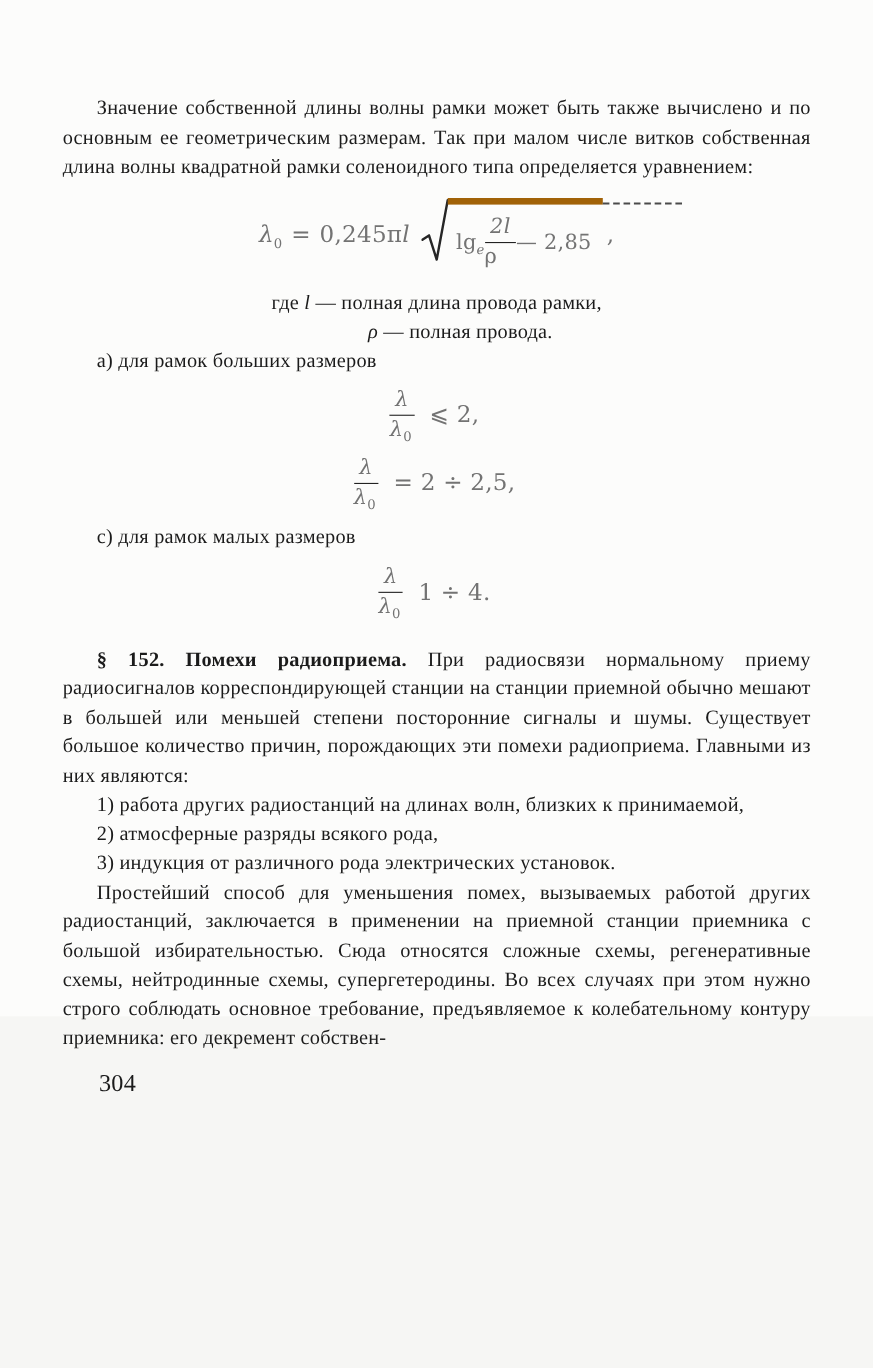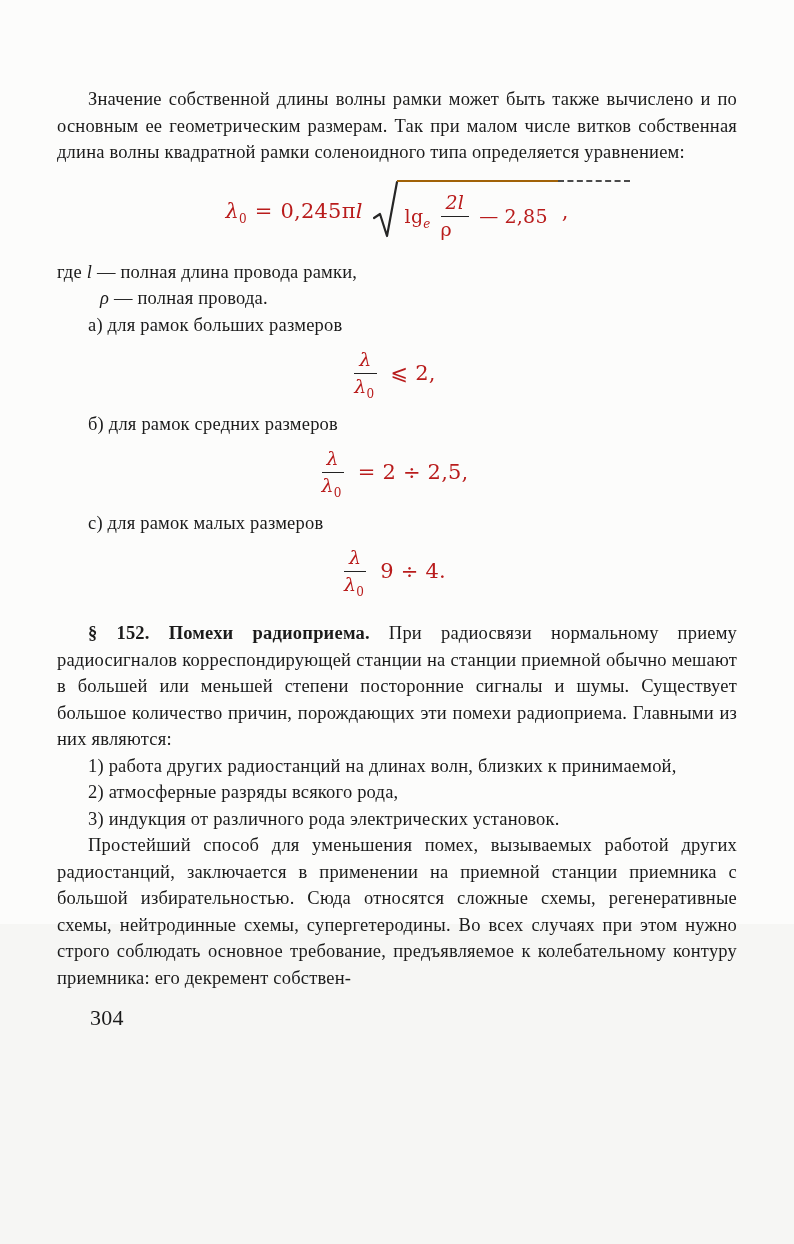--- a/index.html
+++ b/index.html
@@ -14,50 +14,50 @@
     background: #fcfcfb;
     padding: 86px 57px 0 57px;
     font-family: "Liberation Serif", "DejaVu Serif", serif;
     font-size: 18.5px;
     line-height: 26.5px;
     color: #1b1b1b;
     letter-spacing: 0.2px;
   }
   .para { margin: 0; text-align: justify; }
   .indent { text-indent: 31px; }
-  .where { text-align: left; }
+  .where { text-align: center; }
   .where-indent { margin-left: 43px; }
   i { font-style: italic; }
   b { font-weight: bold; }
   sub { font-size: 12px; line-height: 0; }
 
   .formula {
     display: flex; justify-content: center; align-items: center;
     margin: 11px 0 13px 0;
     font-size: 21px; line-height: 1.2;
     font-family: "DejaVu Serif", "DejaVu Sans", serif;
-    color: #b91c1c;
+    color: #737373;
   }
   .formula .math { margin: 0 4px; }
   .f-main { margin: 14px 0 15px 0; }
 
   .frac {
     display: inline-flex; flex-direction: column; 
     font-size: 19px; line-height: 1.15; vertical-align: middle;
   }
   .frac .num { padding: 0 5px 2px 5px; border-bottom: 1.6px solid #222; }
   .frac .den { padding-top: 2px; }
   .ratio { margin-right: 10px; }
   .rel { font-family: "DejaVu Serif", "DejaVu Sans", serif; }
 
   .radical { display: inline-flex; align-items: flex-start; margin-left: 6px; }
   .rad-sign { width: 26px; height: 62px; flex: 0 0 auto; margin-right: -2px; }
   .radicand {
-    border-top: 2px solid #a16207;
-    display: inline-flex; align-items: center; gap: 10px;
+    border-top: 6px solid #a16207;
+    display: inline-flex; align-items: center; 
     padding: 8px 10px 0 8px;
     min-height: 54px;
     position: relative;
     font-size: 19px;
   }
   .vinc-ext {
     position: absolute; top: -2px; left: 100%;
     width: 72px; height: 0;
     border-top: 2px dashed #4a4a4a;
   }
@@ -104,38 +104,37 @@
   <p class="para indent">а) для рамок больших размеров</p>
 
   <div class="formula">
     <span class="frac ratio">
       <i class="num">λ</i>
       <span class="den"><i>λ</i><sub>0</sub></span>
     </span>
     <span class="math rel">⩽ 2,</span>
   </div>
 
-  <p class="para indent">б) для рамок средних размеров</p>
 
   <div class="formula">
     <span class="frac ratio">
       <i class="num">λ</i>
       <span class="den"><i>λ</i><sub>0</sub></span>
     </span>
     <span class="math rel">= 2 ÷ 2,5,</span>
   </div>
 
   <p class="para indent">с) для рамок малых размеров</p>
 
   <div class="formula">
     <span class="frac ratio">
       <i class="num">λ</i>
       <span class="den"><i>λ</i><sub>0</sub></span>
     </span>
-    <span class="math rel">9 ÷ 4.</span>
+    <span class="math rel">1 ÷ 4.</span>
   </div>
 
   <p class="para indent section-para">
     <b>§ 152. Помехи радиоприема.</b>
     <span>При радиосвязи нормальному приему радиосигналов корреспондирующей станции на станции приемной обычно мешают в большей или меньшей степени посторонние сигналы и шумы. Существует большое количество причин, порождающих эти помехи радиоприема. Главными из них являются:</span>
   </p>
 
   <p class="para indent">1) работа других радиостанций на длинах волн, близких к принимаемой,</p>
   <p class="para indent">2) атмосферные разряды всякого рода,</p>
   <p class="para indent">3) индукция от различного рода электрических установок.</p>

